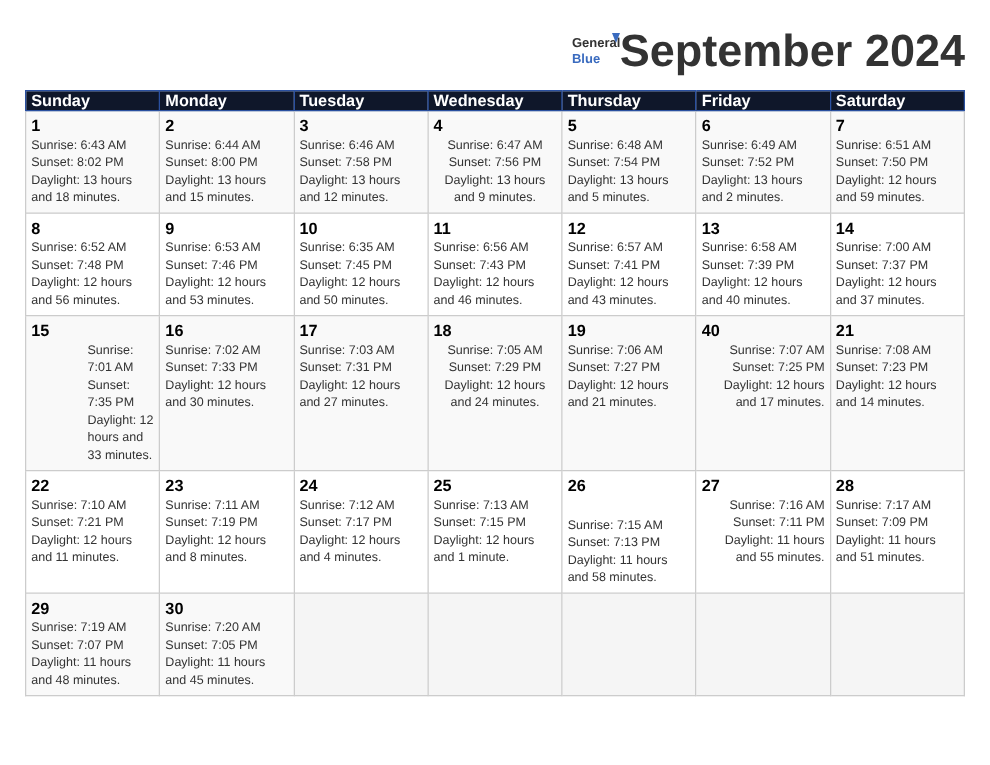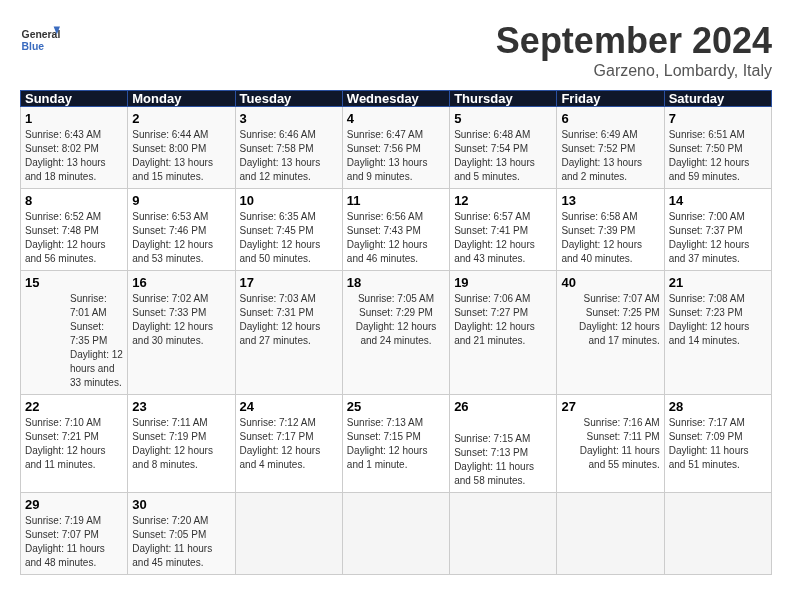--- a/index.html
+++ b/index.html
@@ -5,21 +5,21 @@
     * { box-sizing: border-box; margin: 0; padding: 0; }
     body {
       font-family: Arial, sans-serif;
       background: #fff;
       width: 792px;
       min-height: 612px;
       padding: 20px;
     }
     .header {
       display: flex;
-      justify-content: space-between;
+      justify-content: flex-end;
       align-items: flex-start;
       margin-bottom: 10px;
     }
     .logo {
       display: flex;
       align-items: center;
       gap: 6px;
     }
     .logo-icon {
       width: 40px;
@@ -83,21 +83,20 @@
 <div class="header">
   <div class="logo">
     <svg class="logo-icon" viewBox="0 0 50 50">
       <text x="2" y="22" font-size="13" font-weight="bold" fill="#333">General</text>
       <text x="2" y="38" font-size="13" font-weight="bold" fill="#3a6bbf">Blue</text>
       <polygon points="42,8 50,8 46,18" fill="#3a6bbf"></polygon>
     </svg>
   </div>
   <div class="title-block">
     <div class="month-title">September 2024</div>
-    <div class="location-title">Garzeno, Lombardy, Italy</div>
   </div>
 </div>
 
 <table>
   <thead>
     <tr id="weekday-header">
     <th>Sunday</th>
         <th>Monday</th>
         <th>Tuesday</th>
         <th>Wednesday</th>
@@ -121,21 +120,21 @@
 Daylight: 13 hours and 15 minutes.</div>
         </td>
         <td>
           <span class="day-num">3</span>
           <div class="day-info" style="white-space: pre-line;">Sunrise: 6:46 AM
 Sunset: 7:58 PM
 Daylight: 13 hours and 12 minutes.</div>
         </td>
         <td>
           <span class="day-num">4</span>
-          <div class="day-info" style="white-space: pre-line;">Sunrise: 6:47 AM
+          <div class="day-info" style="white-space: pre-line; text-align: center;">Sunrise: 6:47 AM
 Sunset: 7:56 PM
 Daylight: 13 hours and 9 minutes.</div>
         </td>
         <td>
           <span class="day-num">5</span>
           <div class="day-info" style="white-space: pre-line;">Sunrise: 6:48 AM
 Sunset: 7:54 PM
 Daylight: 13 hours and 5 minutes.</div>
         </td>
         <td>

